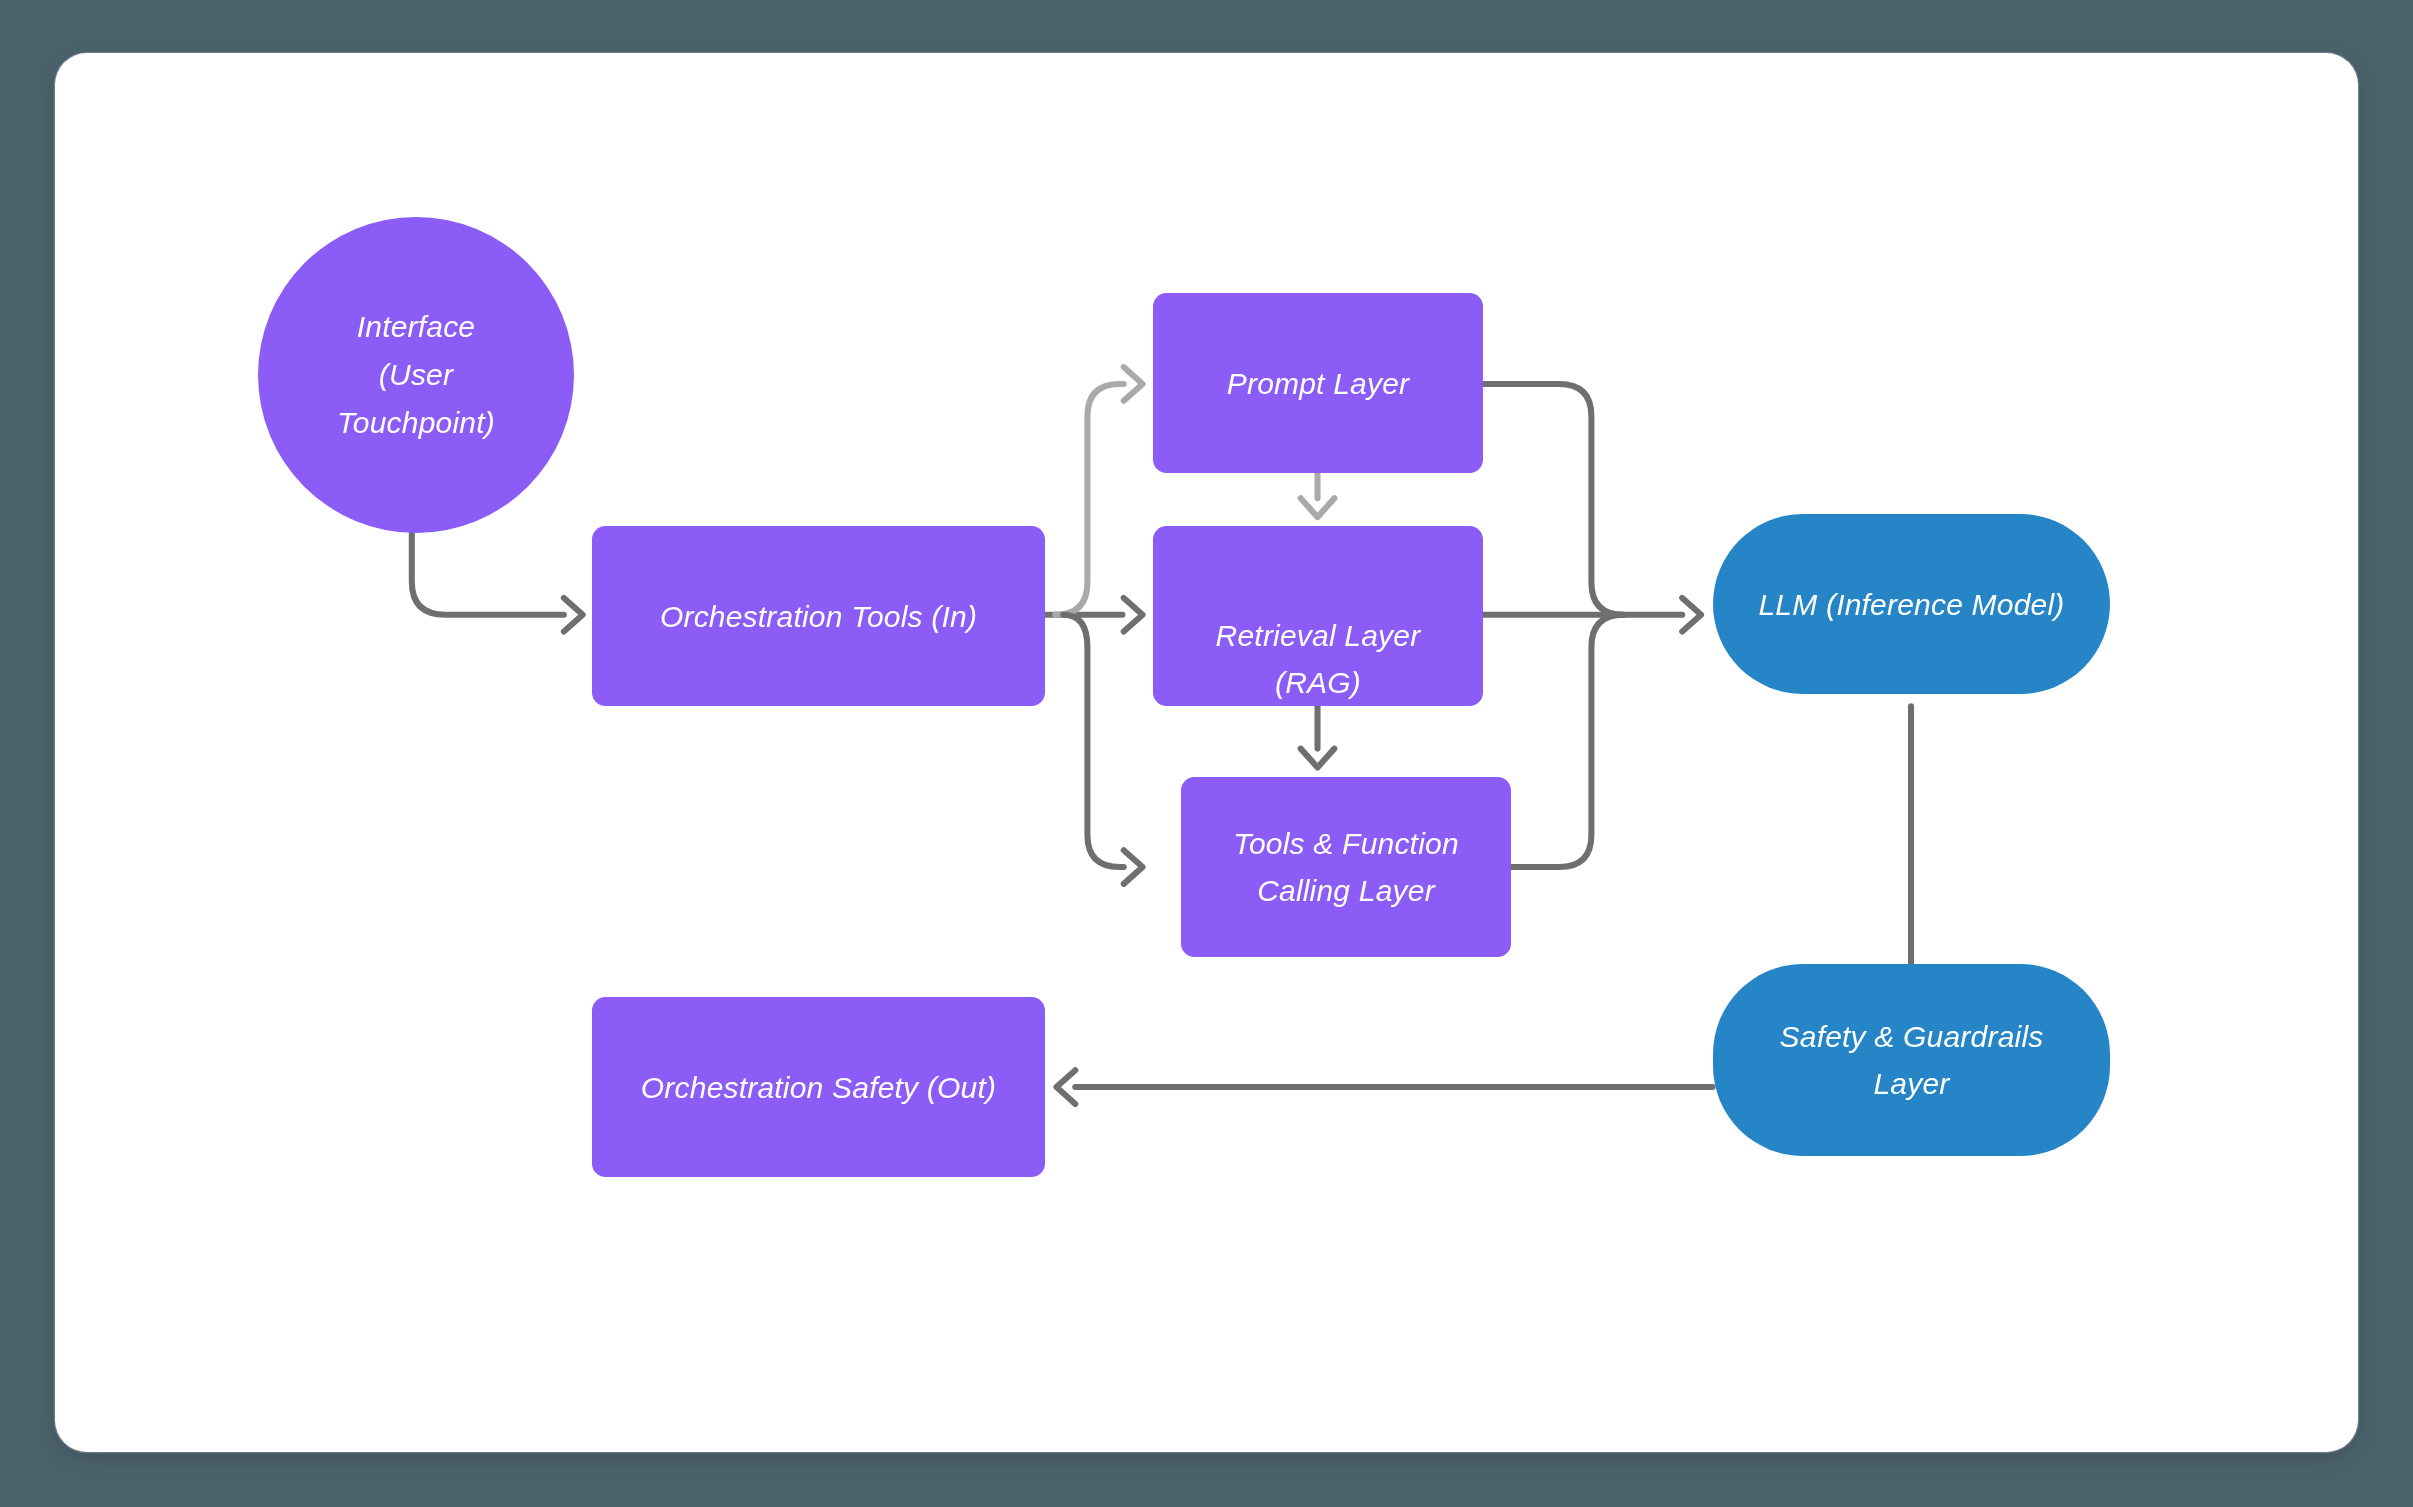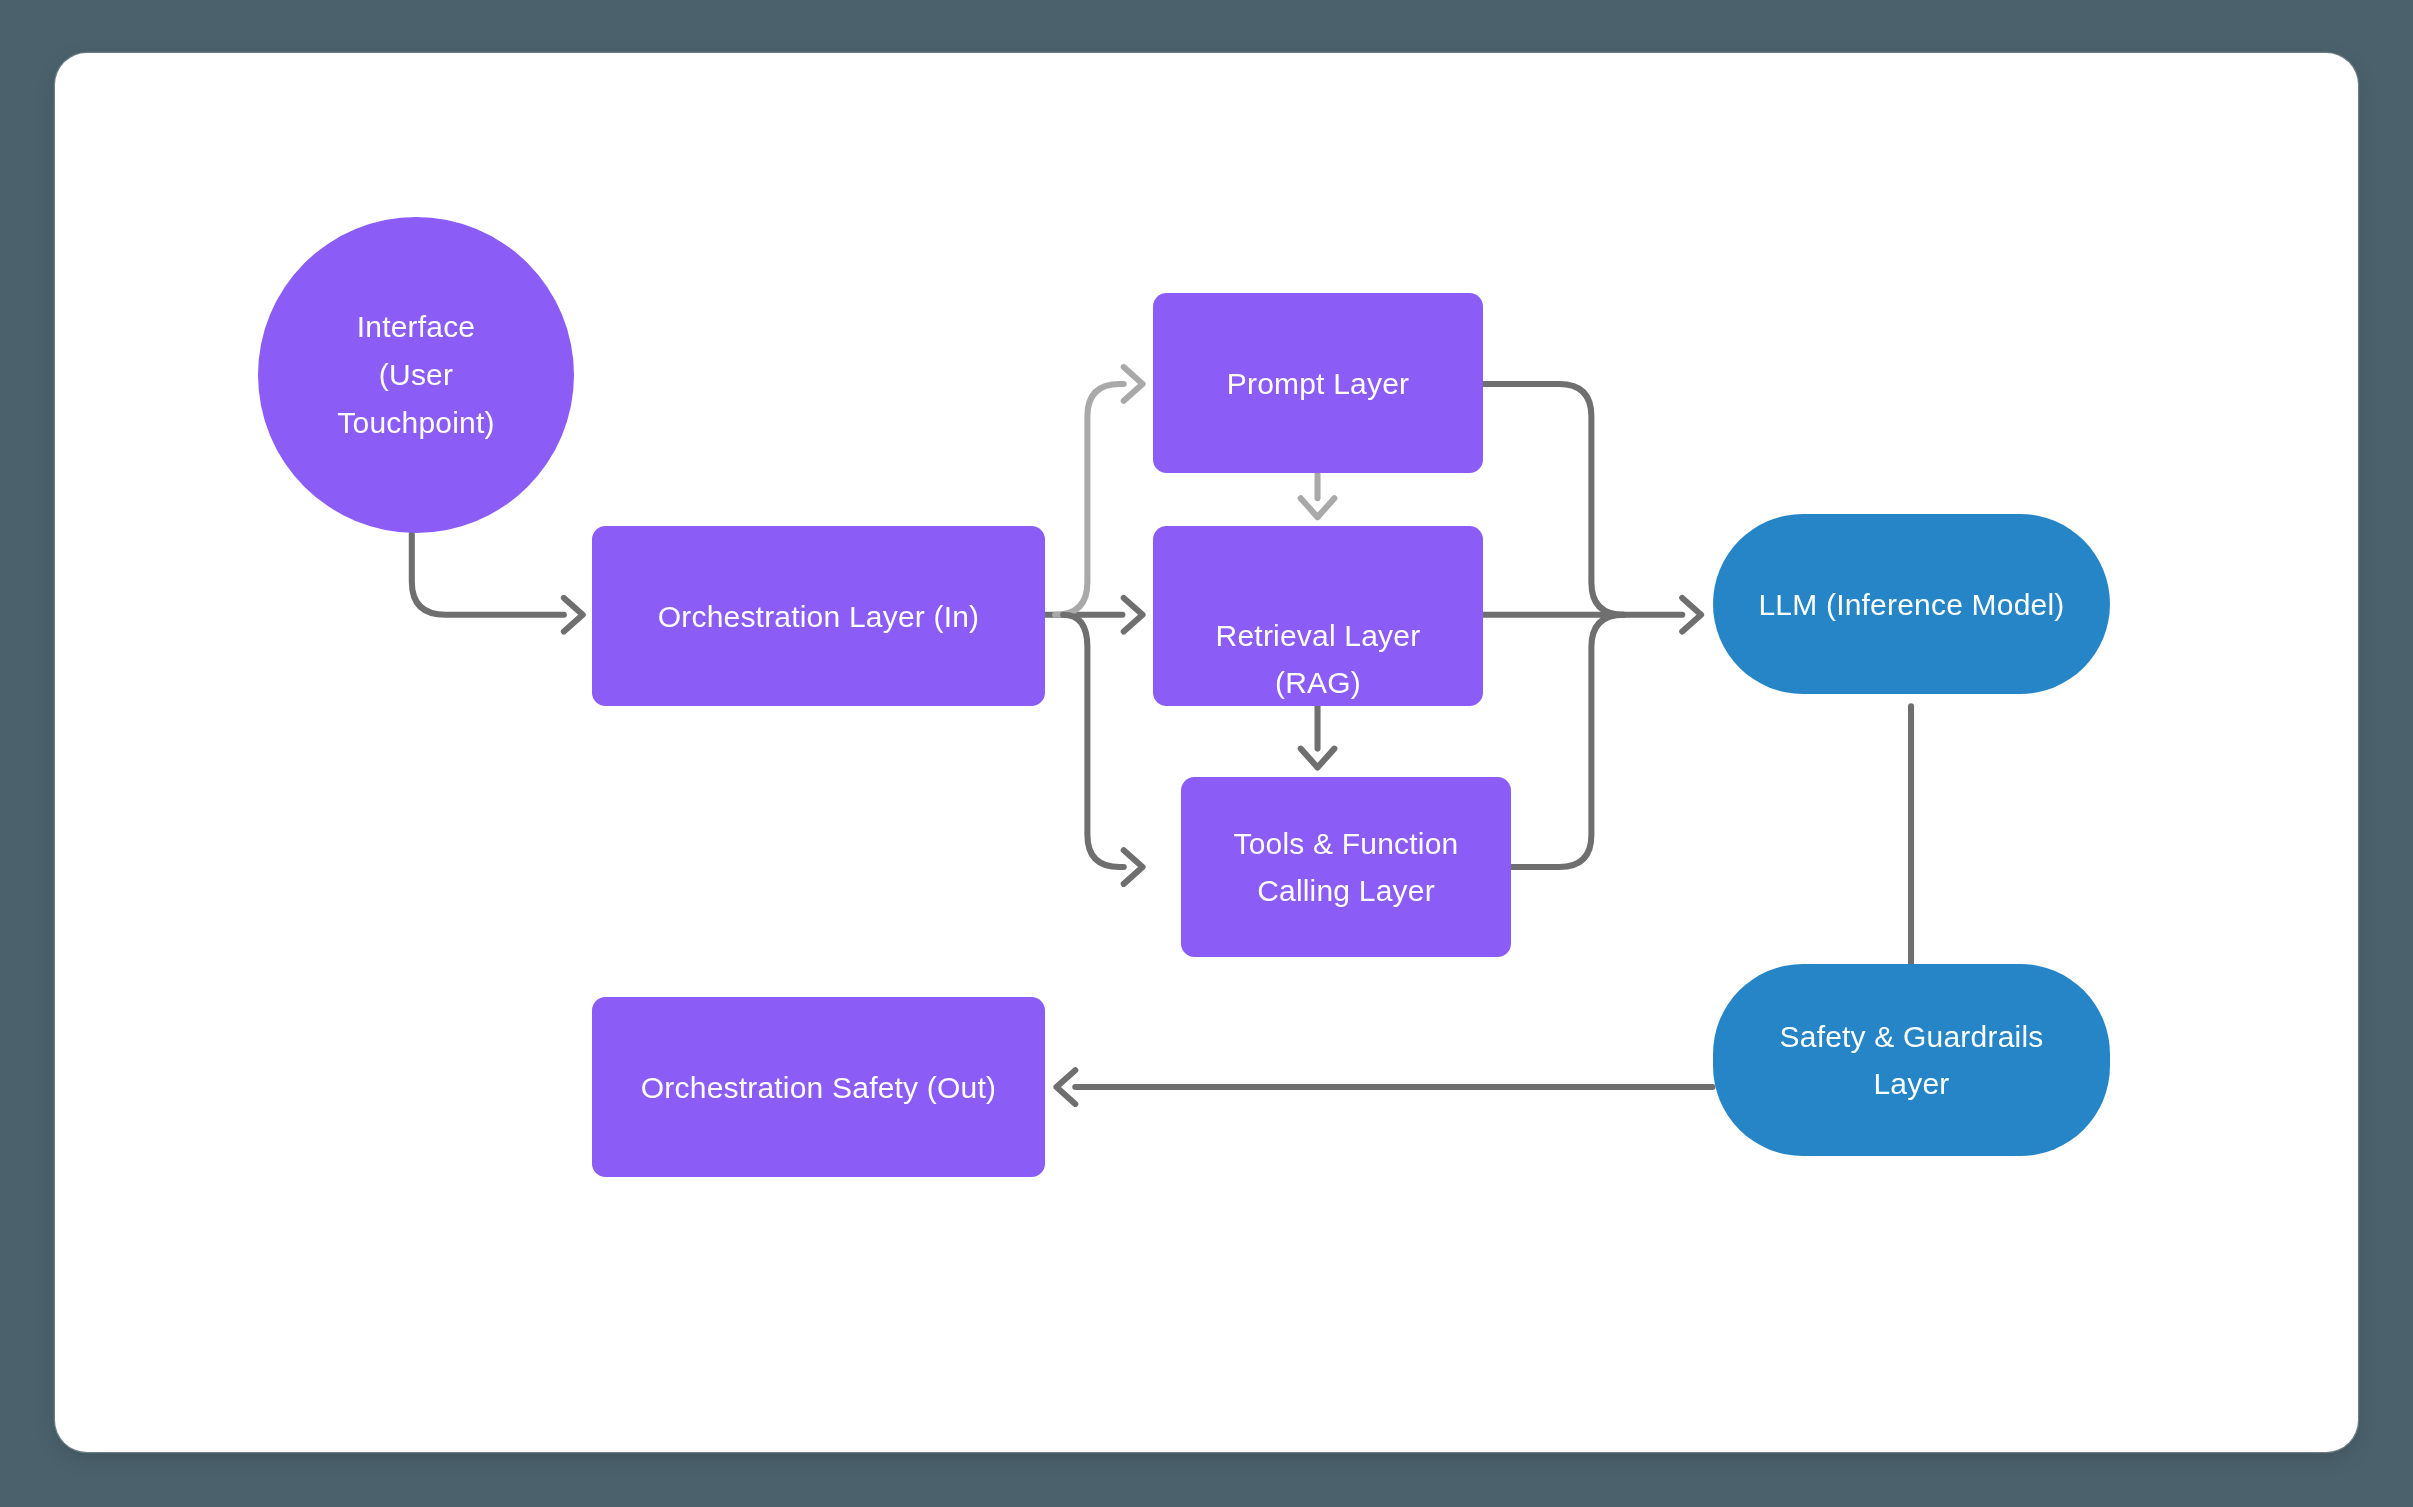--- a/index.html
+++ b/index.html
@@ -52,20 +52,21 @@
     color: var(--label-text);
     background: var(--node-purple);
     border-radius: 13.5px;
   }
   .node-label {
     white-space: pre-line;
     font-size: 30px;
     font-weight: 500;
     line-height: 47px;
     letter-spacing: 0.2px;
+    font-style: italic;
   }
   .node.circle {
     border-radius: 50%;
   }
   .node.circle .node-label { line-height: 48px; }
   .node.pill {
     background: var(--node-blue);
     border-radius: 90px;
   }
   
@@ -140,21 +141,21 @@
     </g>
   </svg>
 
   <div class="node circle" id="node-interface">
     <span class="node-label">Interface
 (User
 Touchpoint)</span>
   </div>
 
   <div class="node" id="node-orch-in">
-    <span class="node-label">Orchestration Layer (In)</span>
+    <span class="node-label">Orchestration Tools (In)</span>
   </div>
 
   <div class="node" id="node-prompt">
     <span class="node-label">Prompt Layer</span>
   </div>
 
   <div class="node" id="node-retrieval">
     <span class="node-label">Retrieval Layer
 (RAG)</span>
   </div>

